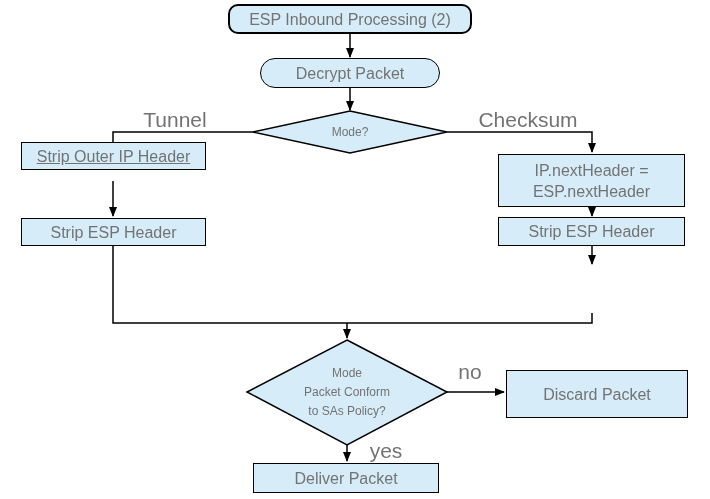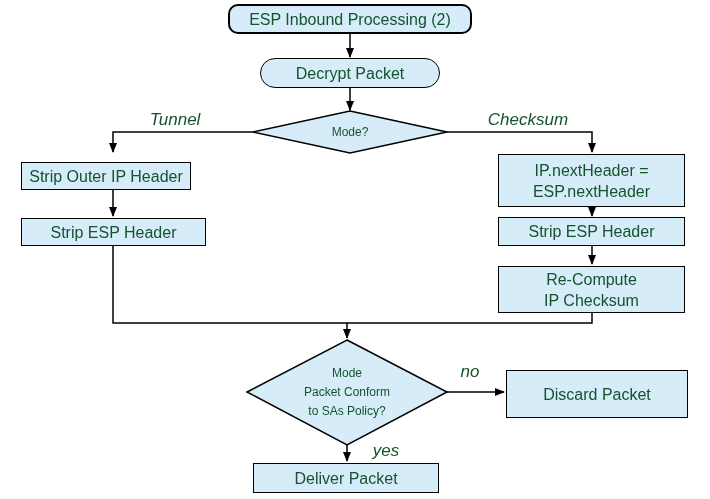--- a/index.html
+++ b/index.html
@@ -2,21 +2,21 @@
 <html><head>
 <meta charset="utf-8">
 <style>
   html, body { margin: 0; padding: 0; background: #ffffff; }
   #canvas {
     position: relative;
     width: 710px;
     height: 499px;
     background: #ffffff;
     font-family: "Liberation Sans", sans-serif;
-    color: #14532d;
+    color: #737373;
     overflow: hidden;
   }
   #edges {
     position: absolute;
     left: 0; top: 0;
     width: 710px; height: 499px;
   }
   .node {
     position: absolute;
     box-sizing: border-box;
@@ -43,22 +43,21 @@
     font-size: 12px;
     line-height: 19px;
     white-space: pre-line;
   }
   .elabel {
     position: absolute;
     display: flex;
     align-items: center;
     justify-content: center;
     text-align: center;
-    font-size: 17px;
-    font-style: italic;
+    font-size: 21px;
   }
   svg .shape { fill: #d6ecf8; stroke: #000000; stroke-width: 1.5; }
   svg .edge  { fill: none; stroke: #000000; stroke-width: 1.5; }
 </style>
 </head>
 <body>
 
 <div id="canvas">
 
   <svg id="edges" viewBox="0 0 710 499" xmlns="http://www.w3.org/2000/svg">
@@ -84,31 +83,29 @@
     <path class="edge" d="M447,392 H504" marker-end="url(#arrow)"></path>
     <path class="edge" d="M347,445 V461" marker-end="url(#arrow)"></path>
   </svg>
 
   <div class="node start" style="left:228px; top:4px; width:244px; height:30px;">ESP Inbound Processing (2)</div>
 
   <div class="node" style="left:260px; top:58px; width:180px; height:30px;border-radius:15px;">Decrypt Packet</div>
 
   <div class="dlabel" style="left:300px; top:120px; width:100px; height:24px;">Mode?</div>
 
-  <div class="node" style="left:21px; top:162px; width:170px; height:28px;">Strip Outer IP Header</div>
+  <div class="node" style="left:21px; top:142px; width:185px; height:28px;text-decoration:underline;">Strip Outer IP Header</div>
 
   <div class="node" style="left:21px; top:218px; width:185px; height:28px;">Strip ESP Header</div>
 
   <div class="node" style="left:498px; top:154px; width:187px; height:53px;">IP.nextHeader =
 ESP.nextHeader</div>
 
   <div class="node" style="left:498px; top:217px; width:187px; height:29px;">Strip ESP Header</div>
 
-  <div class="node" style="left:498px; top:266px; width:187px; height:47px;">Re-Compute
-IP Checksum</div>
 
   <div class="dlabel" style="left:267px; top:362px; width:160px; height:60px;">Mode
 Packet Conform
 to SAs Policy?</div>
 
   <div class="node" style="left:506px; top:370px; width:182px; height:48px;">Discard Packet</div>
 
   <div class="node" style="left:253px; top:463px; width:186px; height:30px;">Deliver Packet</div>
 
   <div class="elabel" style="left:140px; top:110px; width:70px; height:20px;">Tunnel</div>

